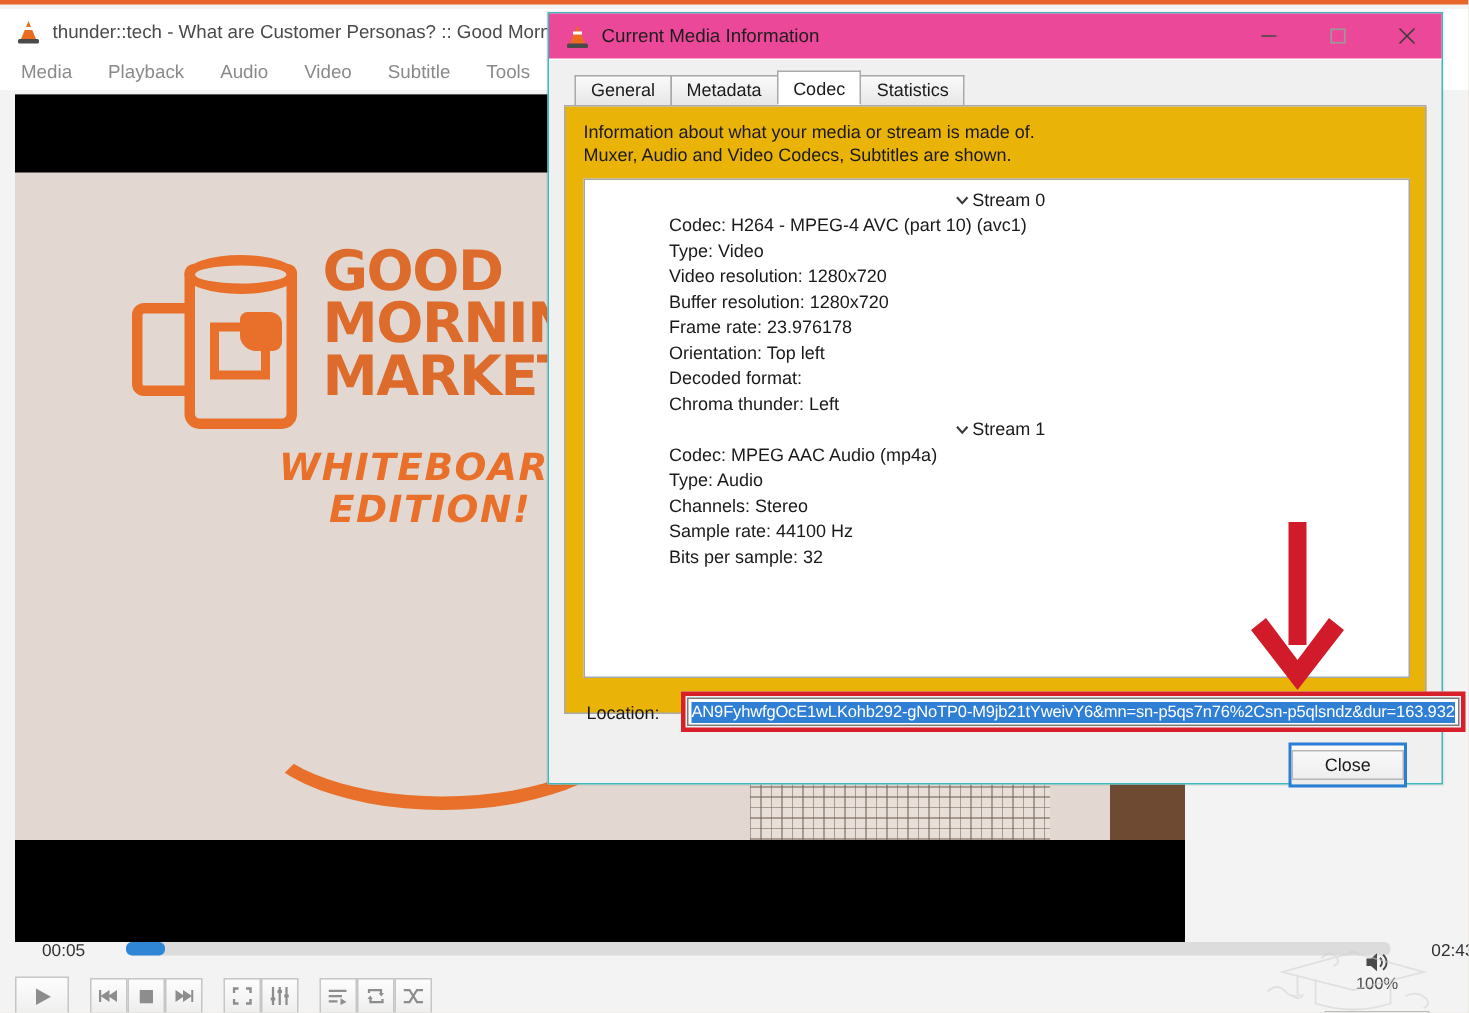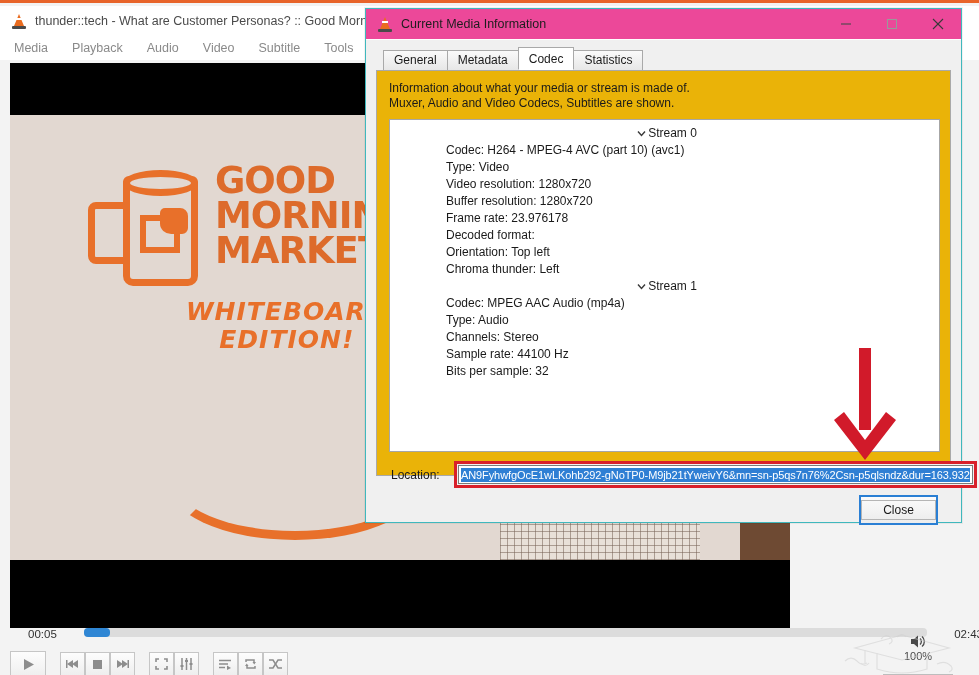--- a/index.html
+++ b/index.html
@@ -497,22 +497,22 @@
                 <polyline points="1,1.5 4.5,5.5 8,1.5" stroke="#3a3a3a" stroke-width="1.4" fill="none"></polyline>
               </svg>
           </span>
           <span>Stream 0</span>
         </div>
         <div class="stream-prop">Codec: H264 - MPEG-4 AVC (part 10) (avc1)</div>
         <div class="stream-prop">Type: Video</div>
         <div class="stream-prop">Video resolution: 1280x720</div>
         <div class="stream-prop">Buffer resolution: 1280x720</div>
         <div class="stream-prop">Frame rate: 23.976178</div>
+        <div class="stream-prop">Orientation: Top left</div>
         <div class="stream-prop">Decoded format:</div>
-        <div class="stream-prop">Orientation: Top left</div>
         <div class="stream-prop">Chroma thunder: Left</div>
 
         <div class="stream-head">
           <span class="chev">
             <svg width="9" height="7" viewBox="0 0 9 7">
                 <polyline points="1,1.5 4.5,5.5 8,1.5" stroke="#3a3a3a" stroke-width="1.4" fill="none"></polyline>
               </svg>
           </span>
           <span>Stream 1</span>
         </div>

